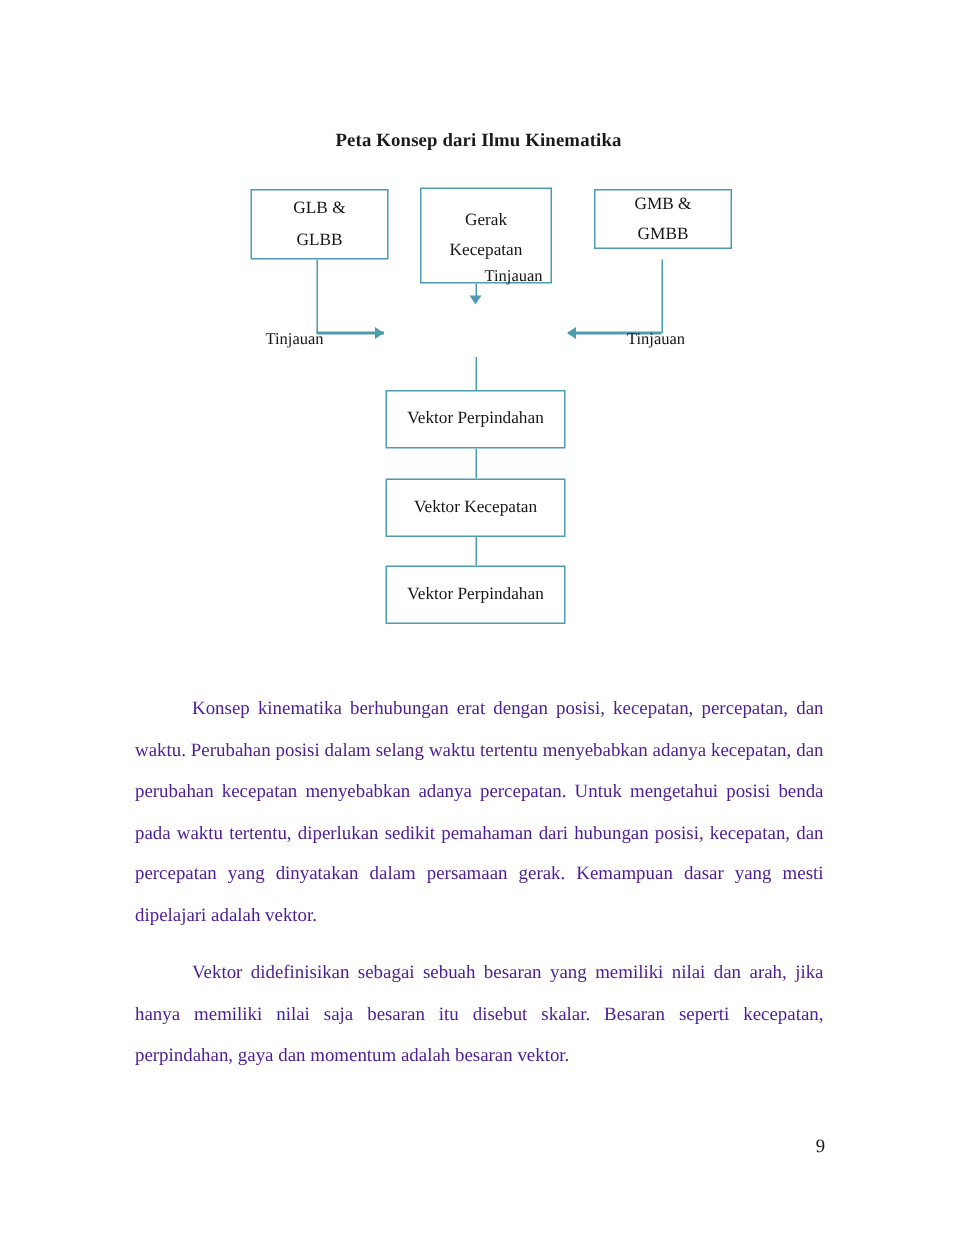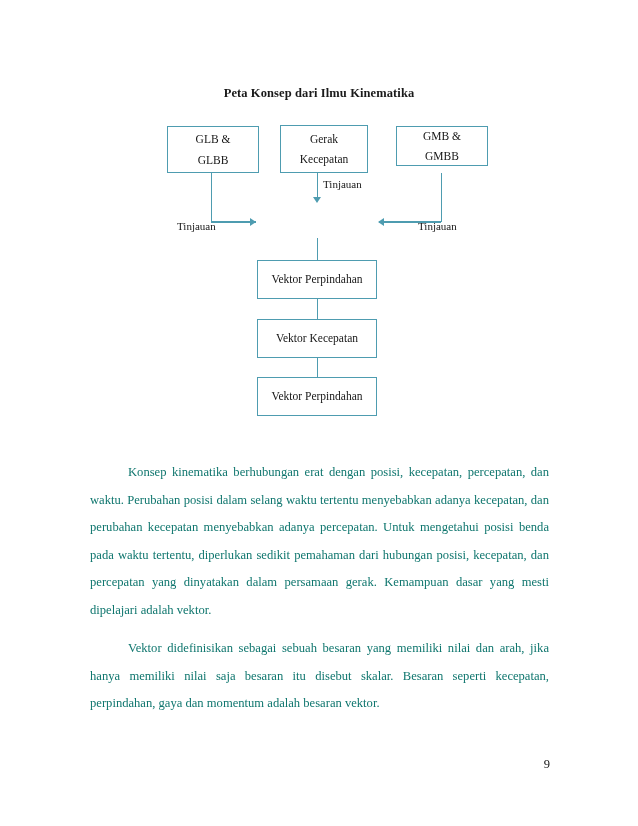--- a/index.html
+++ b/index.html
@@ -58,21 +58,21 @@
     line-height: 1.75;
     color: #161616;
     text-align: center;
     z-index: 3;
   }
 
   .node .line2 { display: block; }
 
   
   .n-glb   { left: 167px; top: 126px; width: 92px;  height: 47px; }
-  .n-gerak { left: 280px; top: 125px; width: 88px;  height: 48px; }
+  .n-gerak { left: 280px; top: 125px; width: 88px;  height: 64px; }
   .n-gmb   { left: 396px; top: 126px; width: 92px;  height: 40px; }
 
   
   .n-analisis { left: 256px; top: 199px; width: 122px; height: 39px; font-size: 12px; }
 
   
   .n-vp1 { left: 257px; top: 260px; width: 120px; height: 39px; }
   .n-vk  { left: 257px; top: 319px; width: 120px; height: 39px; }
   .n-vp2 { left: 257px; top: 377px; width: 120px; height: 39px; }
 
@@ -147,21 +147,21 @@
     left: 90px;
     top: 459px;
     width: 459px;
   }
   .body-text p {
     margin: 0 0 11px 0;
     font-size: 12.6px;
     line-height: 27.5px;
     text-align: justify;
     text-indent: 38px;
-    color: #0f766e;
+    color: #4c1d95;
   }
   .body-text p.p2 { margin-top: 6px; }
 
   
   .page-number {
     position: absolute;
     right: 88px;
     top: 757px;
     font-size: 12.5px;
     color: #141414;

